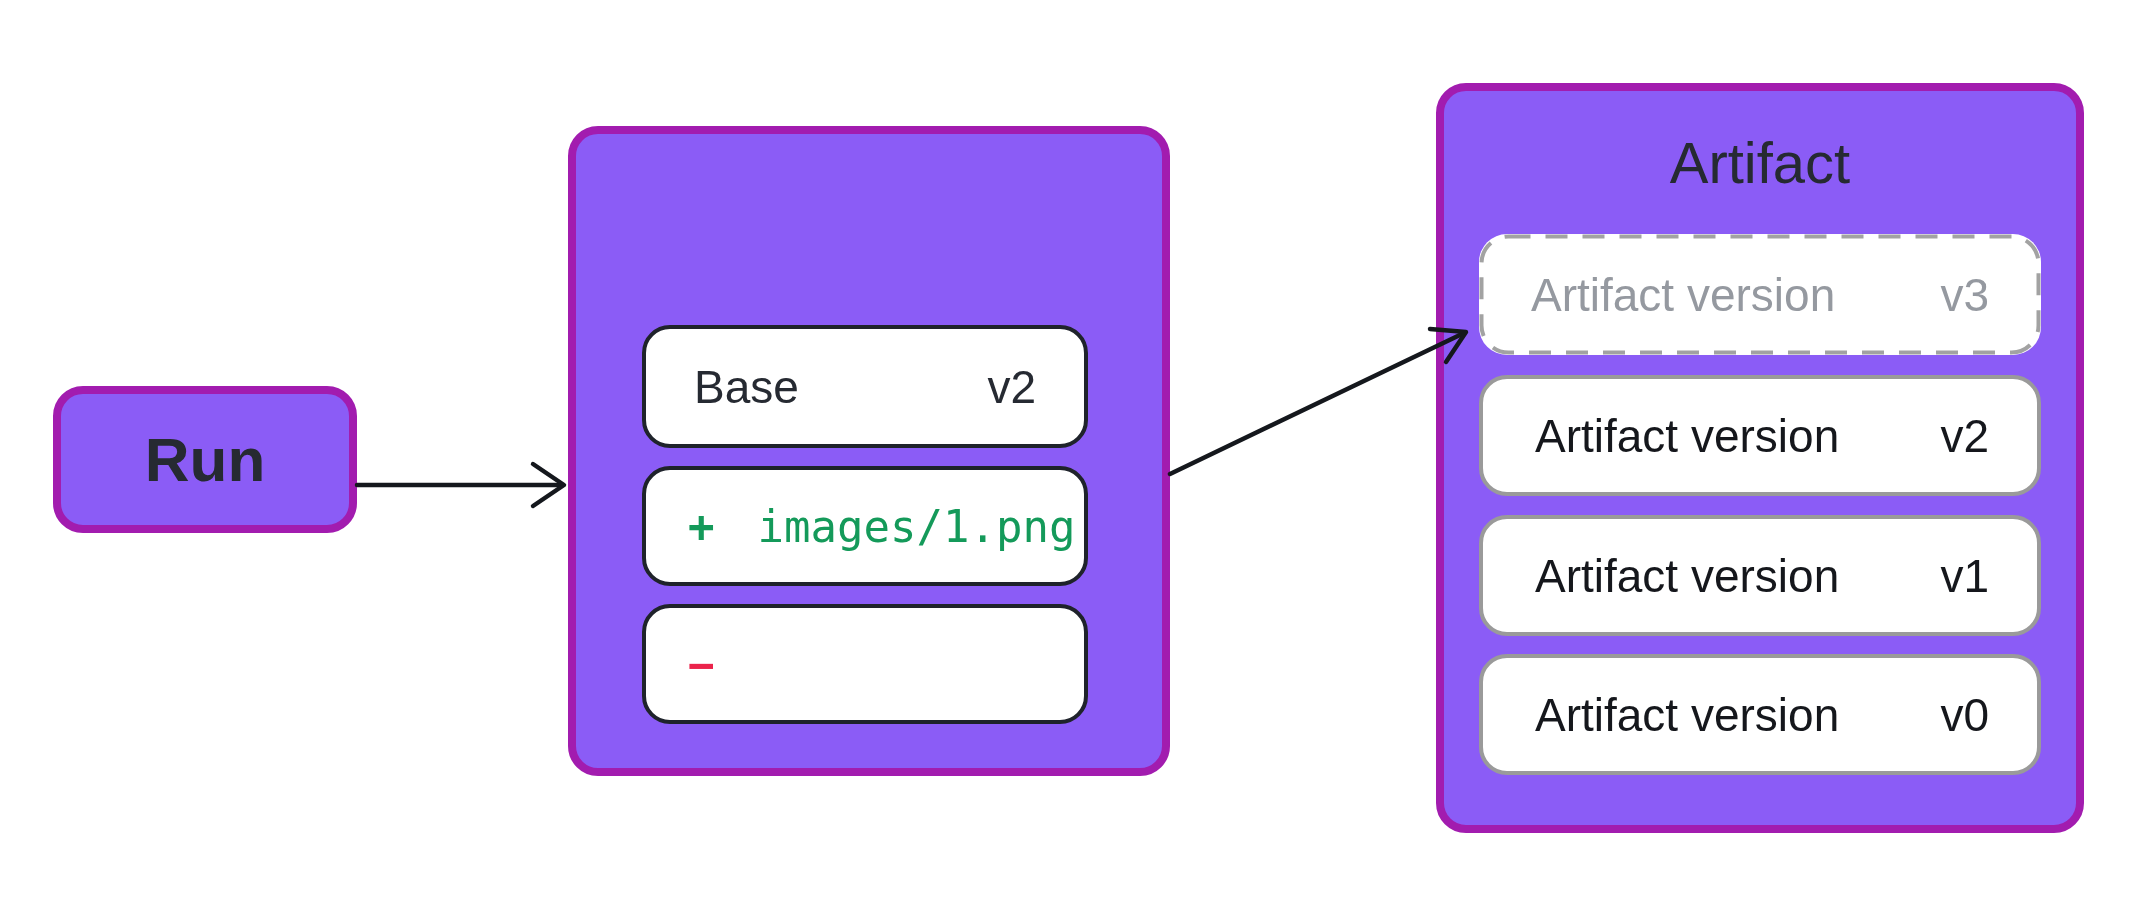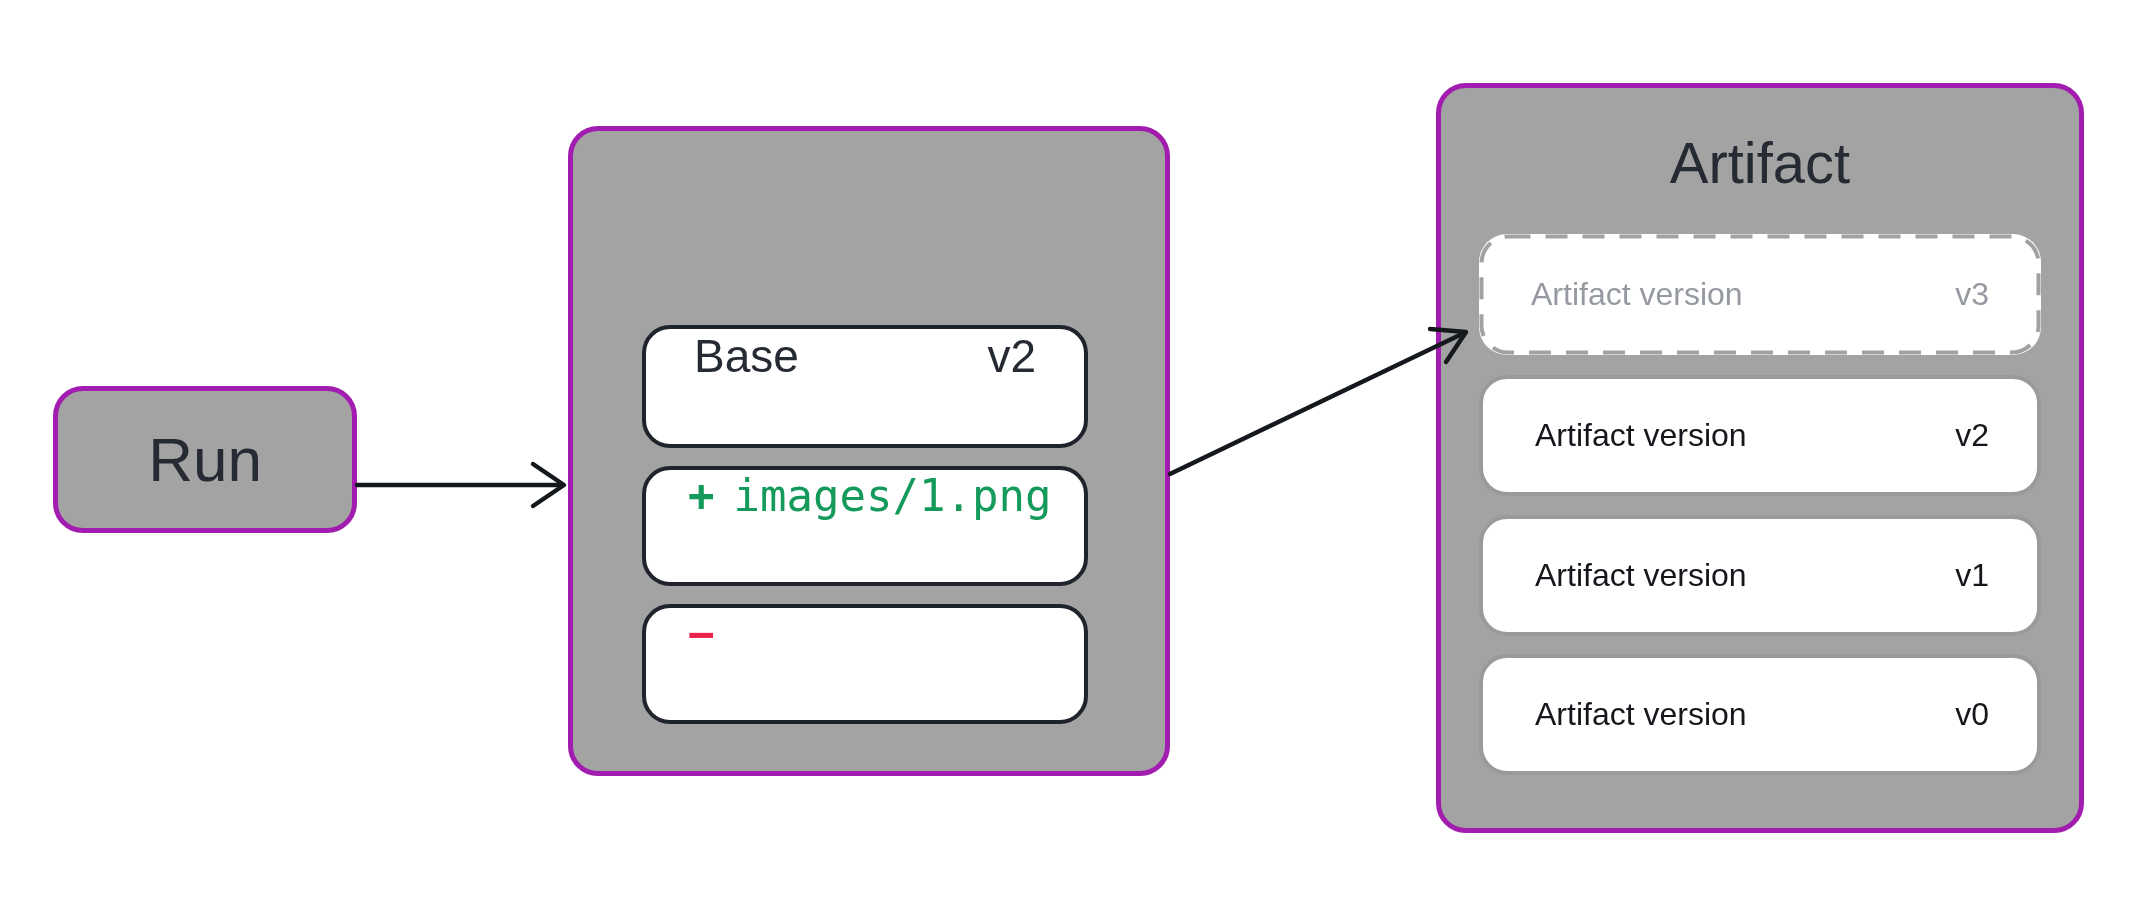--- a/index.html
+++ b/index.html
@@ -7,24 +7,25 @@
     position: relative;
     width: 2140px;
     height: 916px;
     background: #ffffff;
     font-family: "Liberation Sans", sans-serif;
     color: #1f232b;
     overflow: hidden;
   }
   .node {
     position: absolute;
-    border: 5px solid #a21caf;
+    border: 8px solid #a21caf;
     border-radius: 30px;
-    background: #a3a3a3;
+    background: #8b5cf6;
     box-sizing: border-box;
+    font-weight: bold;
   }
   .title {
     position: absolute;
     left: 0;
     width: 100%;
     text-align: center;
     font-size: 58px;
     line-height: 66px;
     color: #262a32;
   }
@@ -36,21 +37,22 @@
   #incremental-node { left: 568px; top: 126px; width: 602px; height: 650px; }
   #artifact-node    { left: 1436px; top: 83px; width: 648px; height: 750px; }
 
   .inner-row {
     position: absolute;
     box-sizing: border-box;
     border: 4px solid #1f232b;
     border-radius: 28px;
     background: #ffffff;
     display: flex;
-    align-items: flex-start;
+    align-items: center;
+    gap: 24px;
   }
   #base-row {
     left: 642px; top: 325px; width: 446px; height: 123px;
     justify-content: space-between;
     padding: 0 48px;
     font-size: 46px; color: #262a32;
   }
   .diff-row {
     left: 642px; width: 446px;
     padding: 0 0 0 42px;
@@ -66,21 +68,21 @@
     position: absolute;
     left: 1479px; width: 562px; height: 121px;
     box-sizing: border-box;
     border: 4px solid #9a9a9a;
     border-radius: 28px;
     background: #ffffff;
     display: flex;
     align-items: center;
     justify-content: space-between;
     padding: 0 48px 0 52px;
-    font-size: 32px;
+    font-size: 46px;
     color: #15171c;
   }
   #pending-version-row {
     top: 234px;
     border: none;
     padding: 0 52px;
     color: #9599a0;
   }
   #pending-version-row .dash-rect {
     position: absolute;

